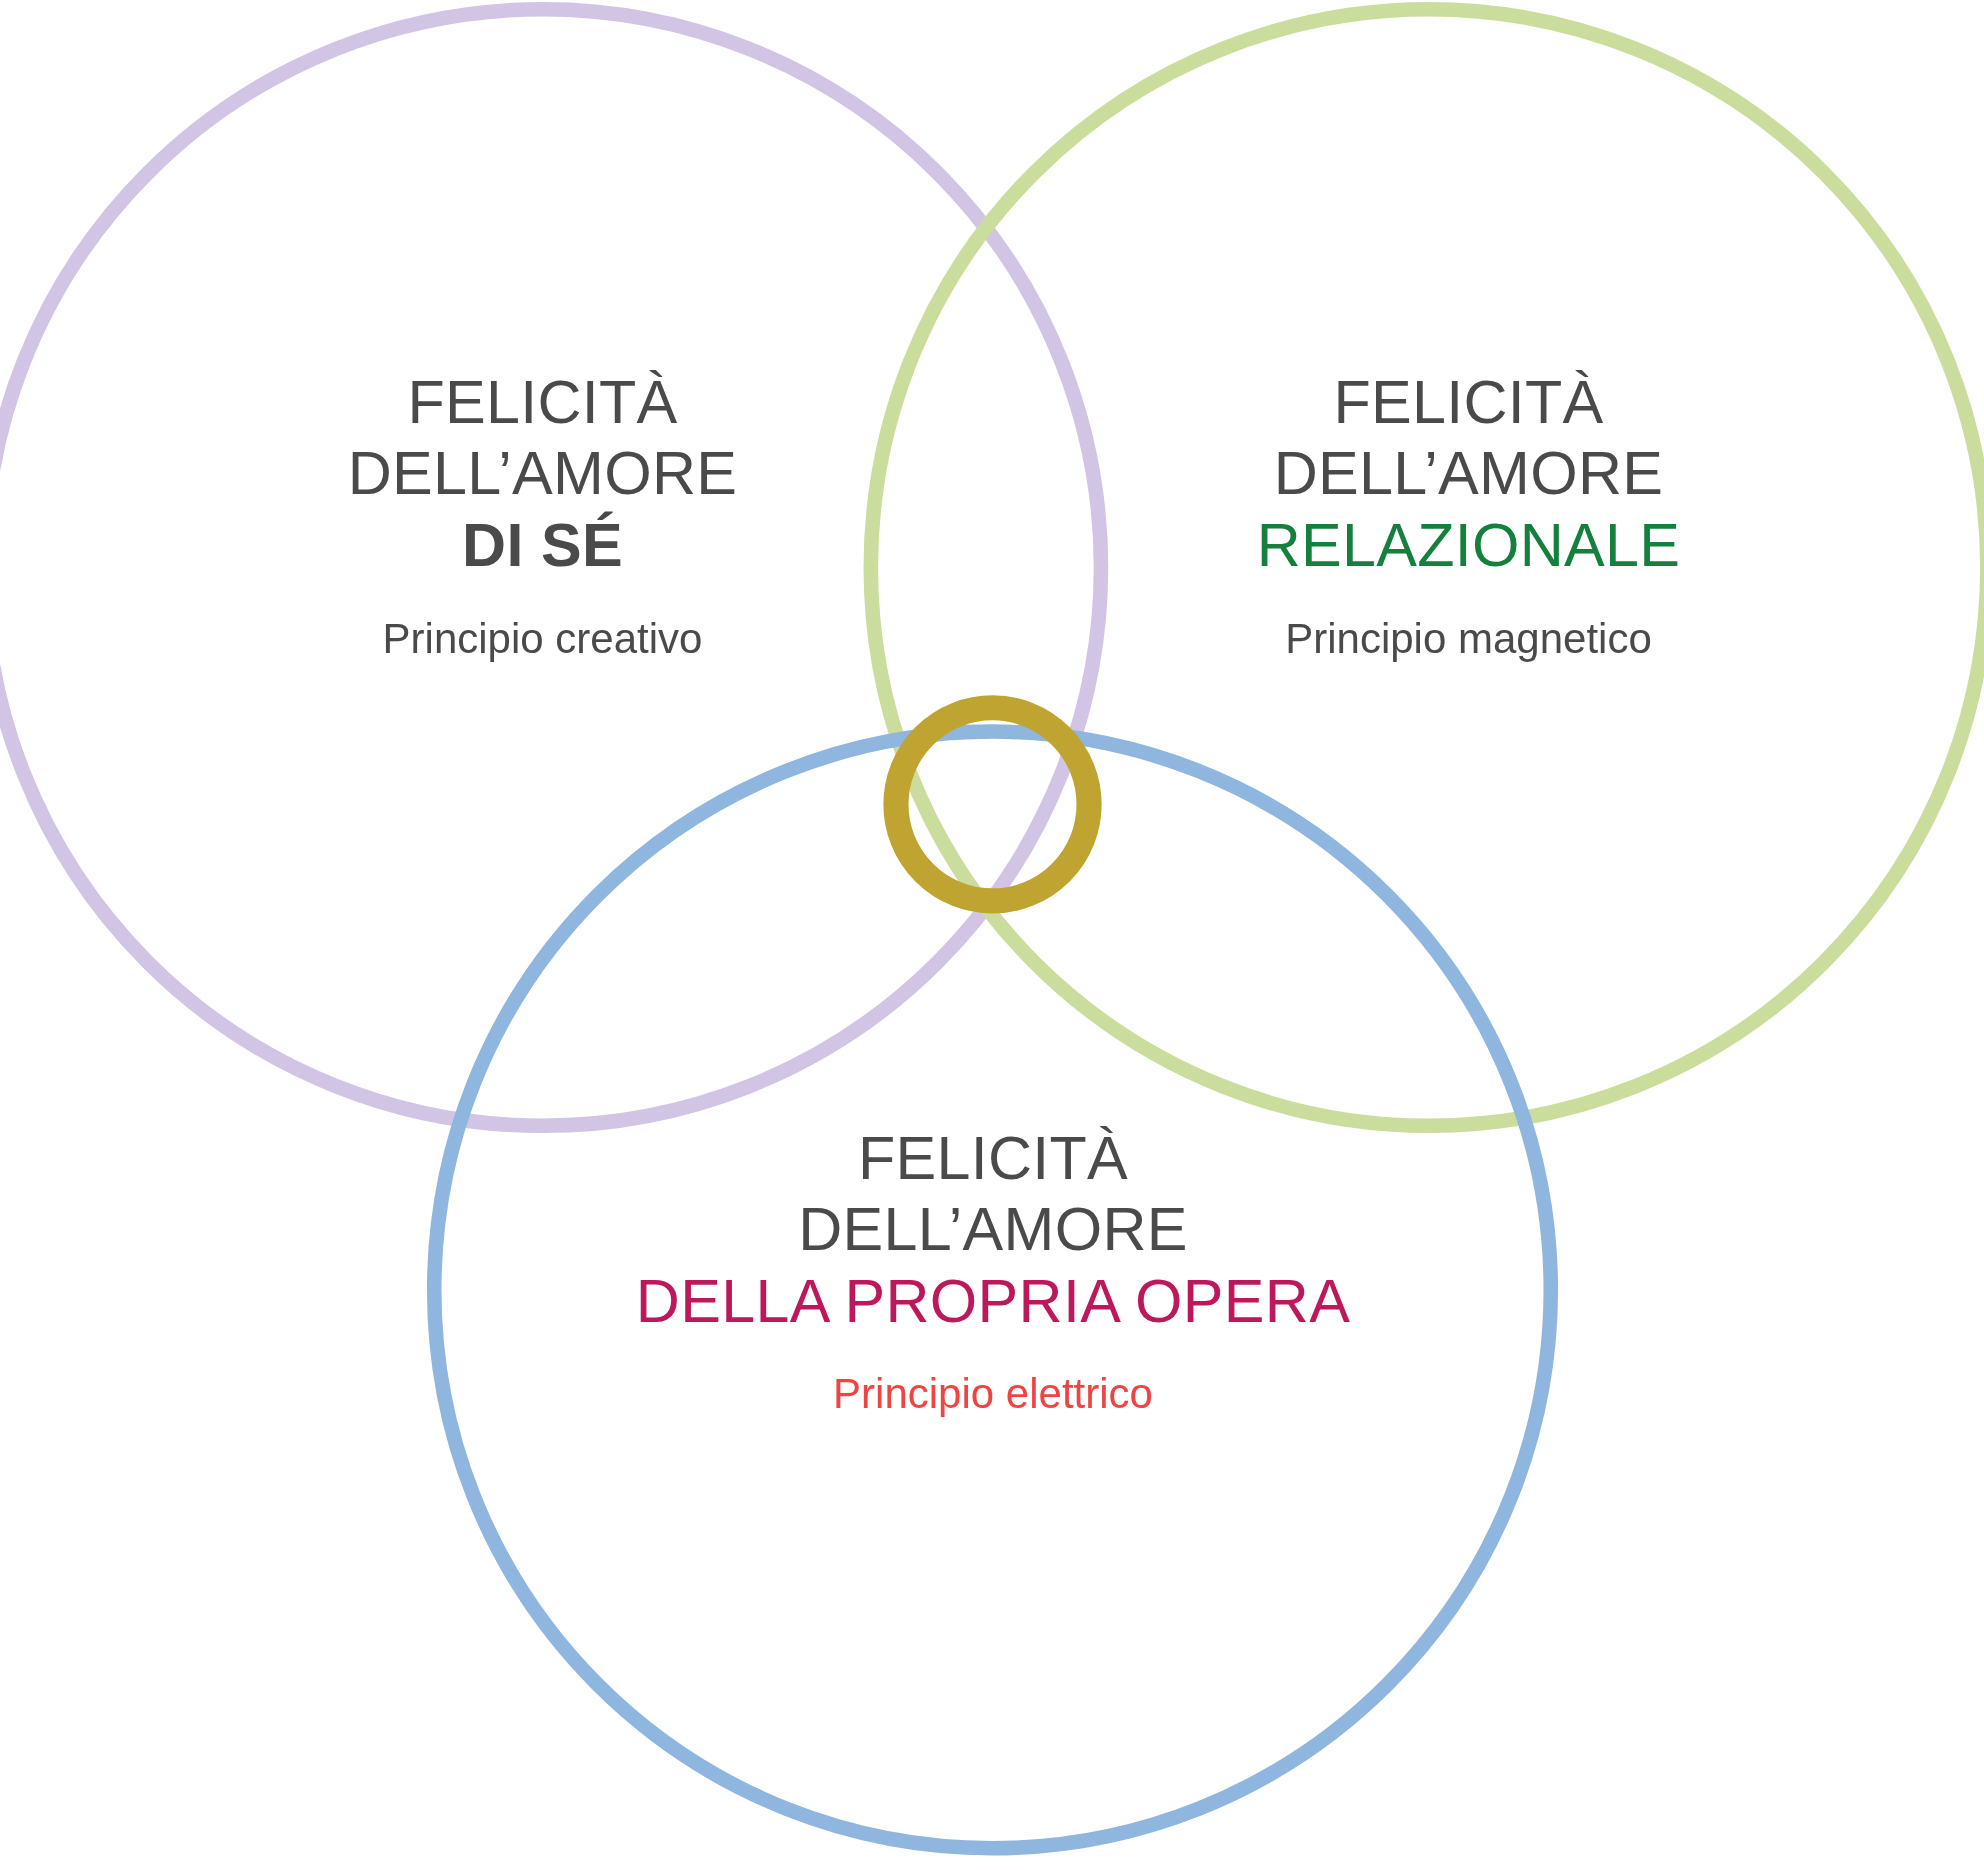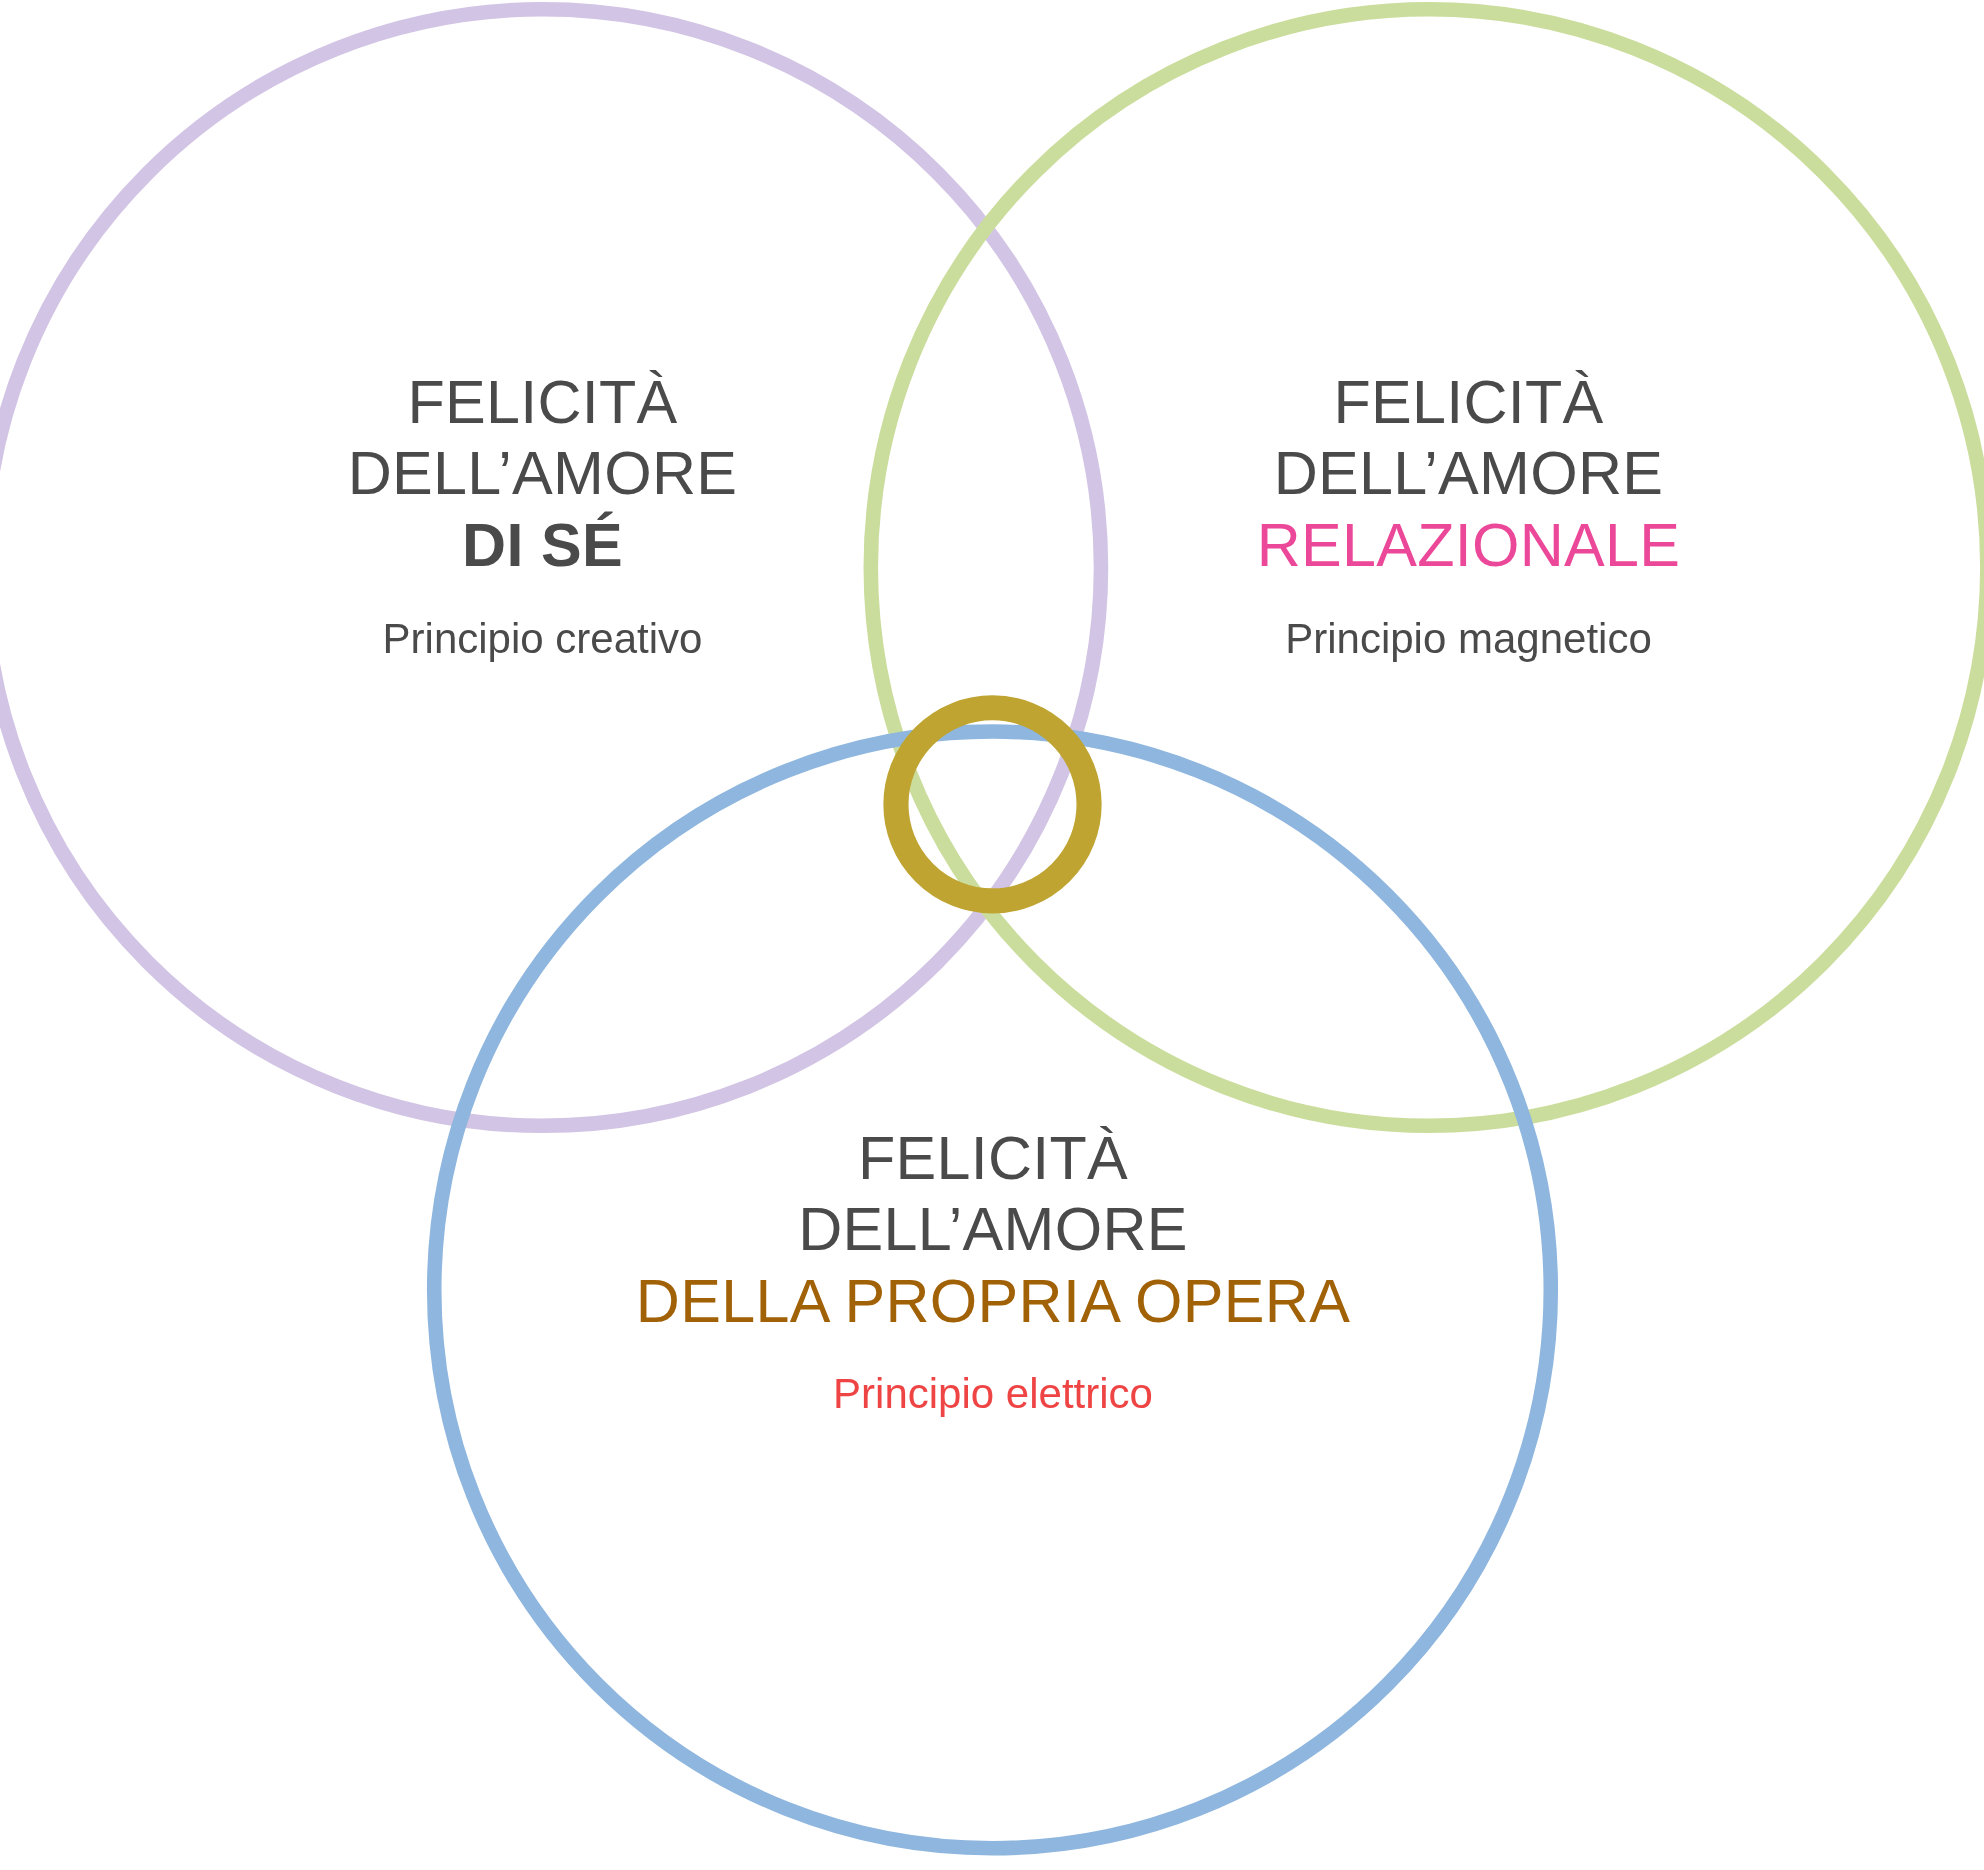--- a/index.html
+++ b/index.html
@@ -93,25 +93,25 @@
   <div class="label-group" id="label-self">
     <div class="label-title" style="color: rgb(74, 74, 74);">FELICITÀ</div>
     <div class="label-title" style="color: rgb(74, 74, 74);">DELL’AMORE</div>
     <div class="label-title" style="color: rgb(74, 74, 74); font-weight: bold;">DI SÉ</div>
     <div class="label-sub" style="color: rgb(74, 74, 74);">Principio creativo</div>
   </div>
 
   <div class="label-group" id="label-relational">
     <div class="label-title" style="color: rgb(74, 74, 74);">FELICITÀ</div>
     <div class="label-title" style="color: rgb(74, 74, 74);">DELL’AMORE</div>
-    <div class="label-title" style="color: #ec4899;">RELAZIONALE</div>
+    <div class="label-title" style="color: #15803d;">RELAZIONALE</div>
     <div class="label-sub" style="color: rgb(74, 74, 74);">Principio magnetico</div>
   </div>
 
   <div class="label-group" id="label-work">
     <div class="label-title" style="color: rgb(74, 74, 74);">FELICITÀ</div>
     <div class="label-title" style="color: rgb(74, 74, 74);">DELL’AMORE</div>
-    <div class="label-title" style="color: #a16207;">DELLA PROPRIA OPERA</div>
+    <div class="label-title" style="color: #be185d;">DELLA PROPRIA OPERA</div>
     <div class="label-sub" style="color: #ef4444;">Principio elettrico</div>
   </div>
 
 </div>
 
 
 </body></html>

